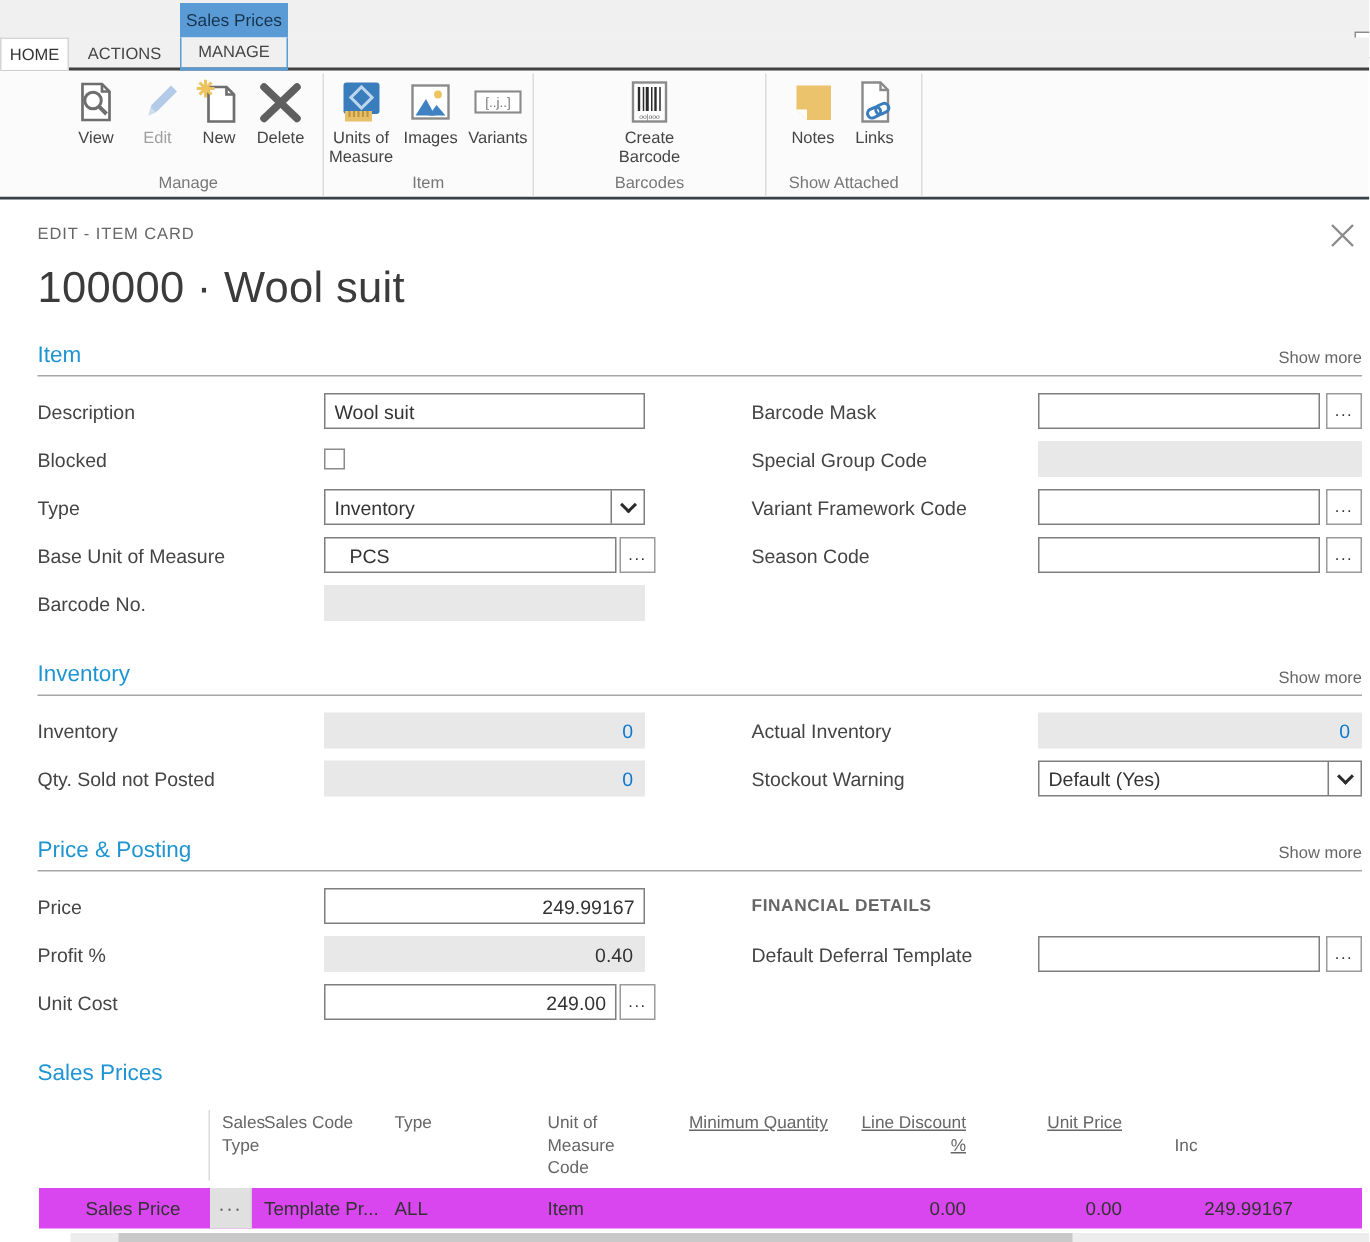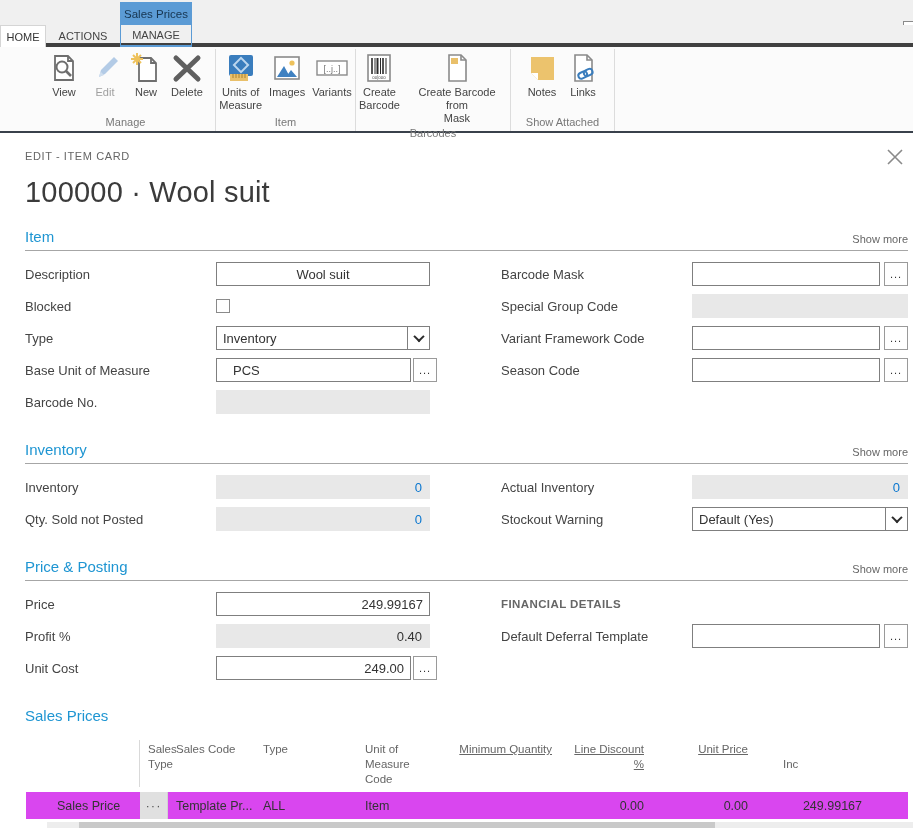--- a/index.html
+++ b/index.html
@@ -5,21 +5,21 @@
   * { margin:0; padding:0; box-sizing:border-box; }
   body { font-family:"Liberation Sans", sans-serif; background:#fff; }
   .window { width:913px; height:828px; background:#fff; overflow:hidden; position:relative; }
 
   
   .ribbon { background:#fafafa; border-bottom:2px solid #39414b; }
   .ribbon-topstrip { height:25px; background:#f0f0f0; position:relative; }
   .ctx-header { position:absolute; left:120px; top:2px; width:72px; height:23px;
     background:#5b9bd5; color:#16344f; font-size:11.5px; display:flex; align-items:center; justify-content:center; }
   .collapse-box { position:absolute; right:-6px; top:21px; width:16px; height:18px; border:1px solid #8a8a8a; background:#fff; }
-  .tabrow { height:22px; background:#f0f0f0; display:flex; border-bottom:4px solid #404040; position:relative; }
+  .tabrow { height:22px; background:#f0f0f0; display:flex; border-bottom:2px solid #404040; position:relative; }
   .tab { font-size:11px; color:#444; display:flex; align-items:center; justify-content:center; height:22px; cursor:default; }
   .tab.active { background:#fff; border:1px solid #d5d5d5; border-bottom:none; margin-bottom:-1px; color:#333; }
   .tab.home { width:46px; }
   .tab.actions { width:74px; }
   .tab.manage { width:72px; border-left:1px solid #5b9bd5; border-right:1px solid #5b9bd5; border-bottom:2px solid #5b9bd5; margin-bottom:-1px; }
   .ribbon-body { display:flex; height:84px; padding-top:2px; background:#fbfbfb; }
   .rgroup { display:flex; flex-direction:column; border-right:1px solid #dcdcdc; }
   .rgroup-buttons { display:flex; flex:1; align-items:flex-start; justify-content:center; gap:1px; padding-top:1px; }
   .rbtn { display:flex; flex-direction:column; align-items:center; padding:1px 3px; cursor:pointer; }
   .rbtn .icn { width:34px; height:34px; display:flex; align-items:center; justify-content:center; }
@@ -43,21 +43,21 @@
 
   .cols { display:flex; }
   .col-left { width:405px; }
   .col-right { width:407px; margin-left:71px; }
   .frow { display:flex; align-items:center; height:24px; margin-bottom:8px; }
   .flabel { flex:0 0 191px; font-size:13px; color:#444; }
   .fwidget { display:flex; align-items:center; flex:1; height:24px; }
   .tbox { height:24px; border:1px solid #7f7f7f; background:#fff; font-size:13px; color:#333;
     padding:0 6px; font-family:"Liberation Sans",sans-serif; outline:none; }
   .tbox.num { text-align:right; }
-  .w-full-l { width:214px;text-align:center; } .w-short-l { width:195px;padding-left:16px; }
+  .w-full-l { width:214px; } .w-short-l { width:195px;padding-left:16px; }
   .w-full-r { width:216px; } .w-short-r { width:188px; }
   .dots-btn { width:24px; height:24px; border:1px solid #9a9a9a; background:#fff; font-size:11px; color:#333;
     display:flex; align-items:center; justify-content:center; margin-left:2px; cursor:pointer; letter-spacing:1px; }
   .col-right .dots-btn { margin-left:4px; }
   .disabled-box { height:24px; background:#e8e8e8; font-size:13px; color:#333;
     display:flex; align-items:center; padding:0 8px; }
   .disabled-box.num { justify-content:flex-end; }
   .disabled-box .bluev { color:#0a77d0; }
   .checkbox { width:14px; height:14px; border:1px solid #8a8a8a; background:#fff; cursor:pointer; }
   .select { height:24px; border:1px solid #7f7f7f; background:#fff; display:flex; align-items:center; justify-content:space-between; cursor:pointer; }
@@ -215,31 +215,20 @@
                   <line x1="16.5" y1="5" x2="16.5" y2="21" stroke-width="1"></line>
                   <line x1="19" y1="5" x2="19" y2="21" stroke-width="1.6"></line>
                   <line x1="22" y1="5" x2="22" y2="21" stroke-width="1"></line>
                 </g>
                 <text x="15" y="26" font-size="4.5" fill="#555" text-anchor="middle" font-family="Liberation Sans, sans-serif">oo|ooo</text>
               </svg>
               </span>
             <span class="lbl">Create
 Barcode</span>
           </div>
-          <div class="rbtn">
-            <span class="icn">
-              <svg width="30" height="30" viewBox="0 0 30 30">
-                <path d="M7 2 h12 l5 5 v21 h-17 z" fill="#fff" stroke="#8a8a8a" stroke-width="1.6"></path>
-                <path d="M19 2 v5 h5" fill="none" stroke="#8a8a8a" stroke-width="1.6"></path>
-                <rect x="9" y="5" width="7" height="6" fill="#e9c06a"></rect>
-              </svg>
-              </span>
-            <span class="lbl">Create Barcode from
-Mask</span>
-          </div>
         </div>
         <div class="rgroup-label">Barcodes</div>
       </div>
 
       <div class="rgroup grp-attached">
         <div class="rgroup-buttons">
           <div class="rbtn">
             <span class="icn">
               <svg width="30" height="30" viewBox="0 0 30 30">
                 <path d="M4 4 h23 v23 h-16 l-7 -7 z" fill="#ecc36d"></path>

